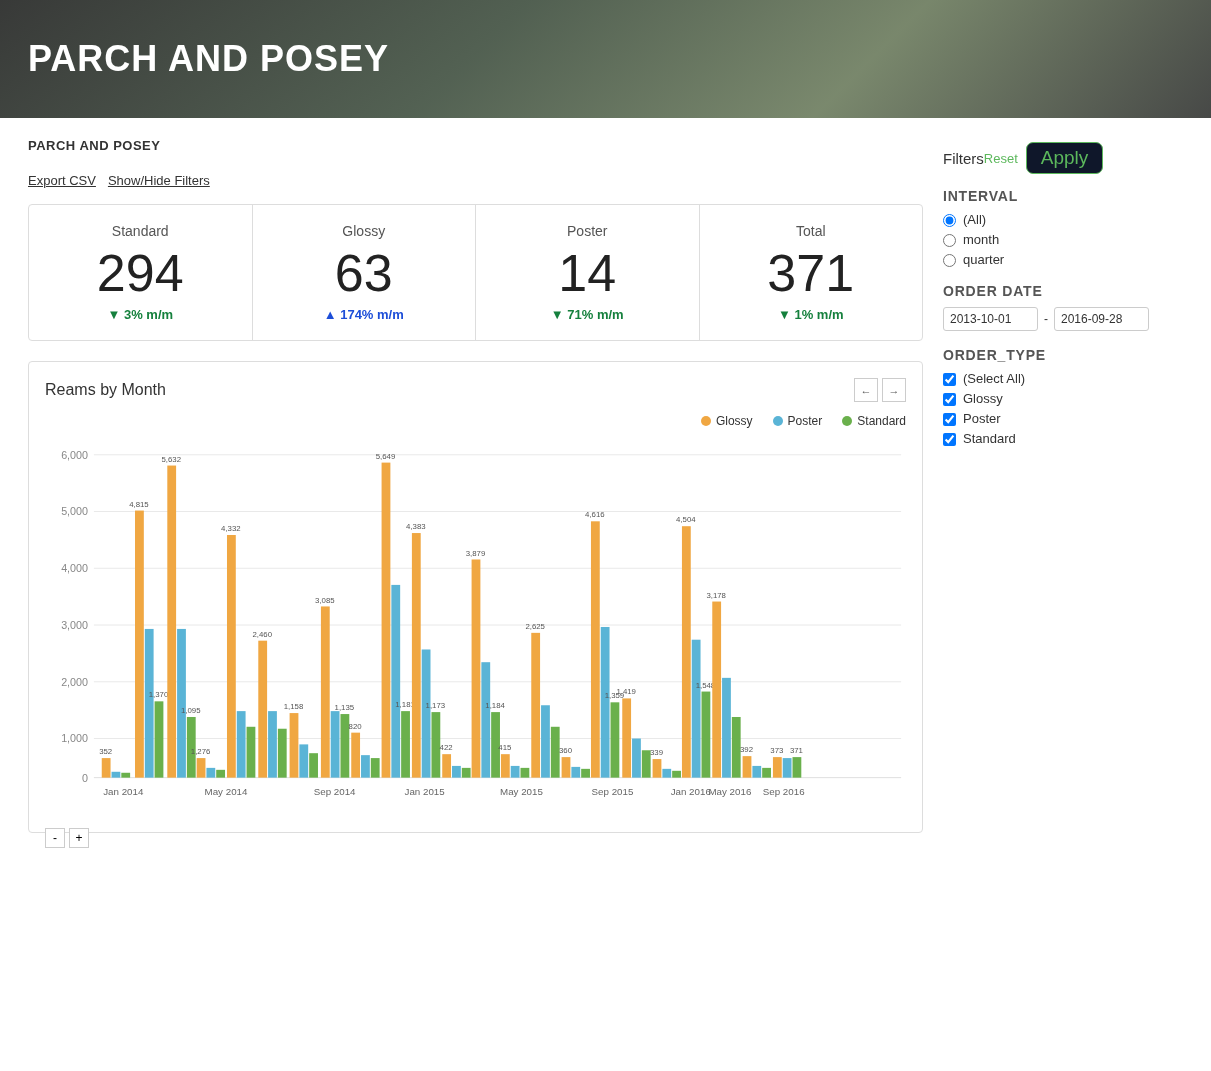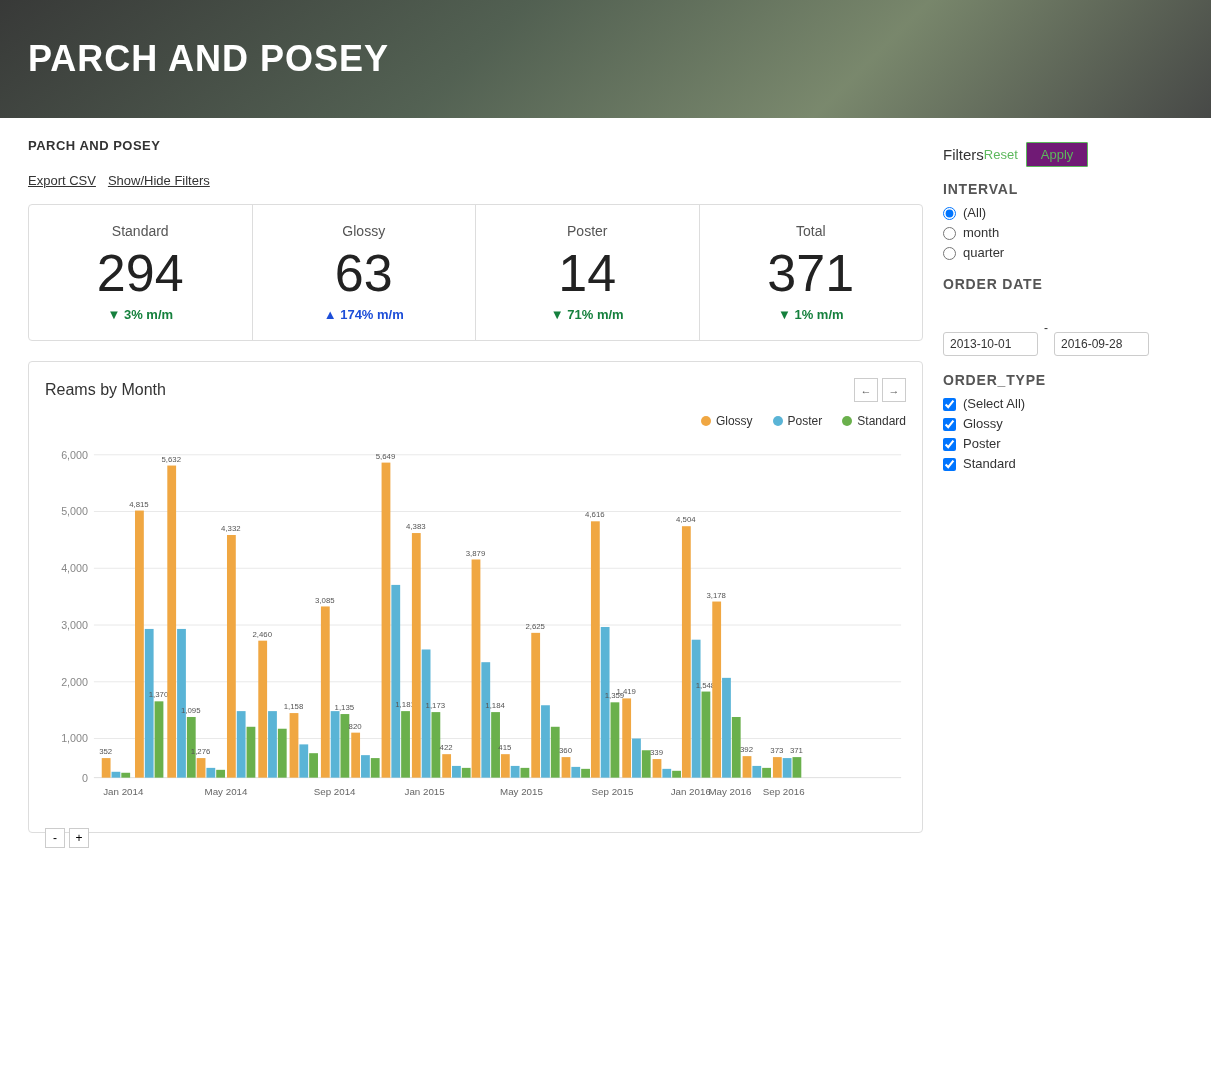--- a/index.html
+++ b/index.html
@@ -173,27 +173,27 @@
       font-size: 15px;
       color: #333;
     }
     .filters-reset {
       font-size: 13px;
       color: #5cb85c;
       cursor: pointer;
       text-decoration: none;
     }
     .filters-apply {
-      font-size: 13px;
+      font-size: 19px;
       padding: 4px 14px;
       border: 1px solid #5cb85c;
       color: #5cb85c;
-      background: #701a75;
+      background: #0f172a;
       cursor: pointer;
-      border-radius: 1px;
+      border-radius: 7px;
     }
 
     .filter-section {
       margin-bottom: 16px;
     }
     .filter-section-title {
       font-size: 14px;
       font-weight: bold;
       color: #555;
       letter-spacing: 0.8px;
@@ -221,21 +221,20 @@
       gap: 6px;
       font-size: 12px;
     }
     .date-input {
       border: 1px solid #ccc;
       border-radius: 3px;
       padding: 4px 6px;
       font-size: 12px;
       width: 95px;
       color: #333;
-      margin-top: 32px;
     }
 
     .zoom-controls {
       display: flex;
       gap: 4px;
       margin-top: 8px;
     }
     .zoom-btn {
       width: 20px;
       height: 20px;

